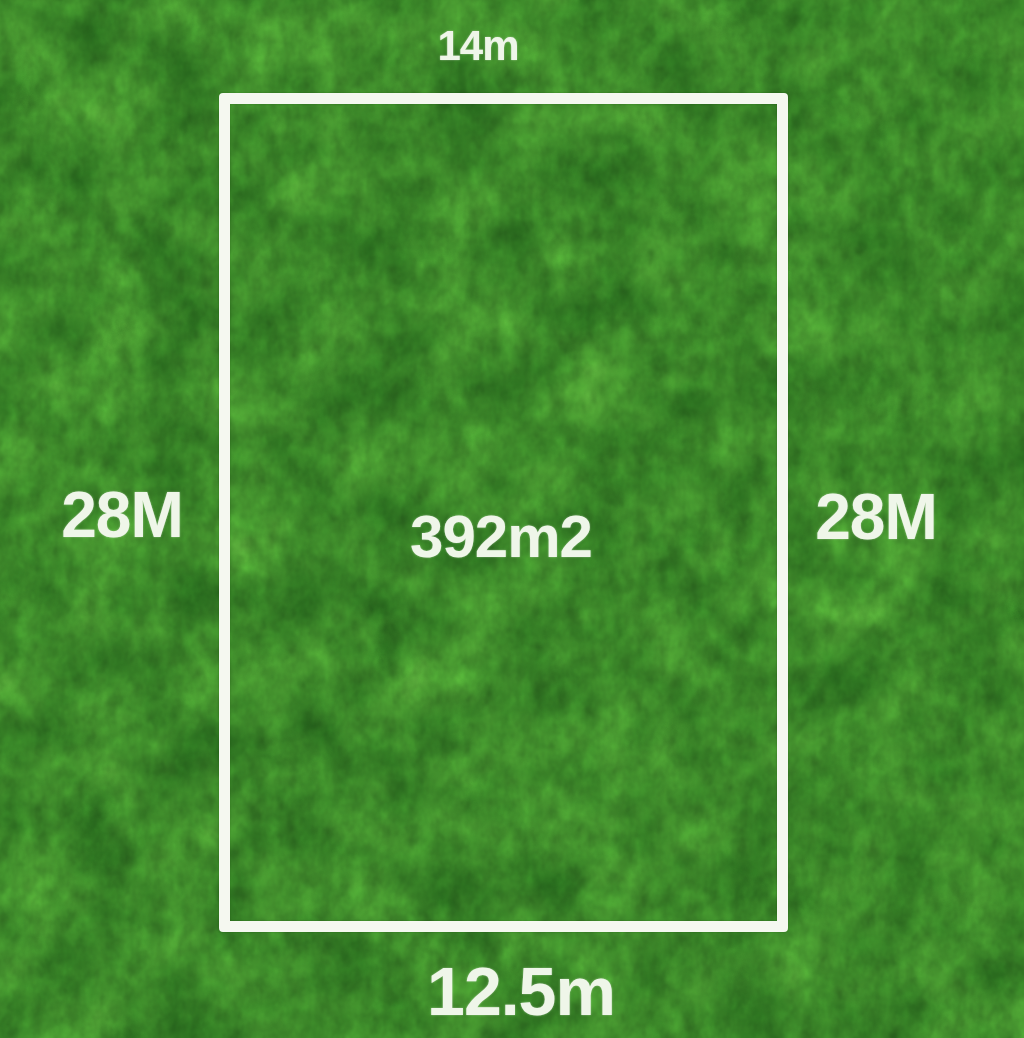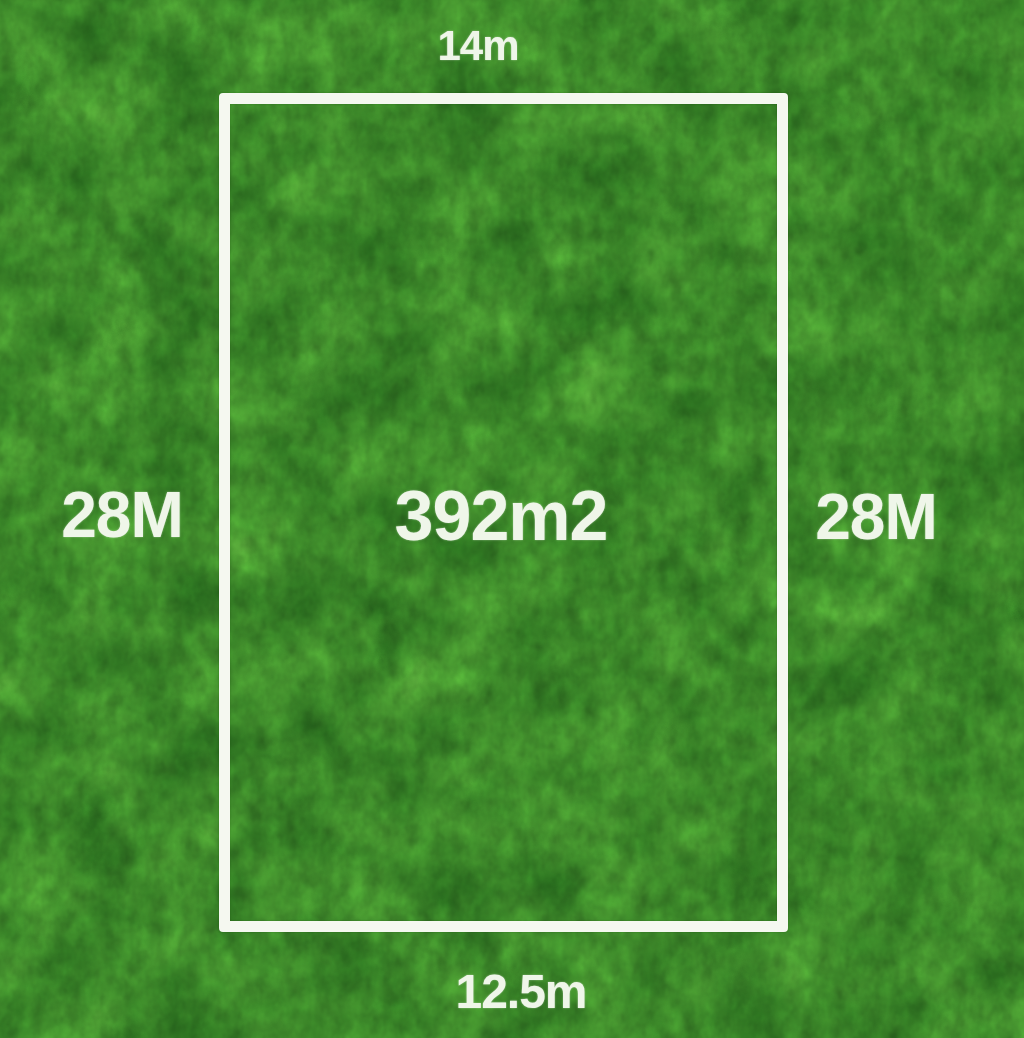--- a/index.html
+++ b/index.html
@@ -37,24 +37,24 @@
     position: absolute;
     transform: translate(-50%, -50%);
     color: #eff6e9;
     font-weight: bold;
     white-space: nowrap;
     letter-spacing: -1px;
     text-shadow: 0 0 2px rgba(235,245,228,0.55);
     user-select: none;
   }
   .label-top    { left: 478px; top: 46px;  font-size: 42px; }
-  .label-area   { left: 501px; top: 516px; font-size: 70px; }
+  .label-area   { left: 501px; top: 536px; font-size: 60px; }
   .label-left   { left: 122px; top: 515px; font-size: 64px; }
   .label-right  { left: 876px; top: 517px; font-size: 64px; }
-  .label-bottom { left: 521px; top: 991px; font-size: 48px; }
+  .label-bottom { left: 521px; top: 991px; font-size: 68px; }
 </style>
 </head>
 <body>
 
 <div class="stage">
 
   <svg class="grass-svg" xmlns="http://www.w3.org/2000/svg" width="1024" height="1038" viewBox="0 0 1024 1038" preserveAspectRatio="none" aria-hidden="true">
     <defs>
       <filter id="grassF" x="-5%" y="-5%" width="110%" height="110%" color-interpolation-filters="sRGB">
         <feTurbulence type="fractalNoise" baseFrequency="0.014 0.014" numOctaves="5" seed="11" result="base"></feTurbulence>

